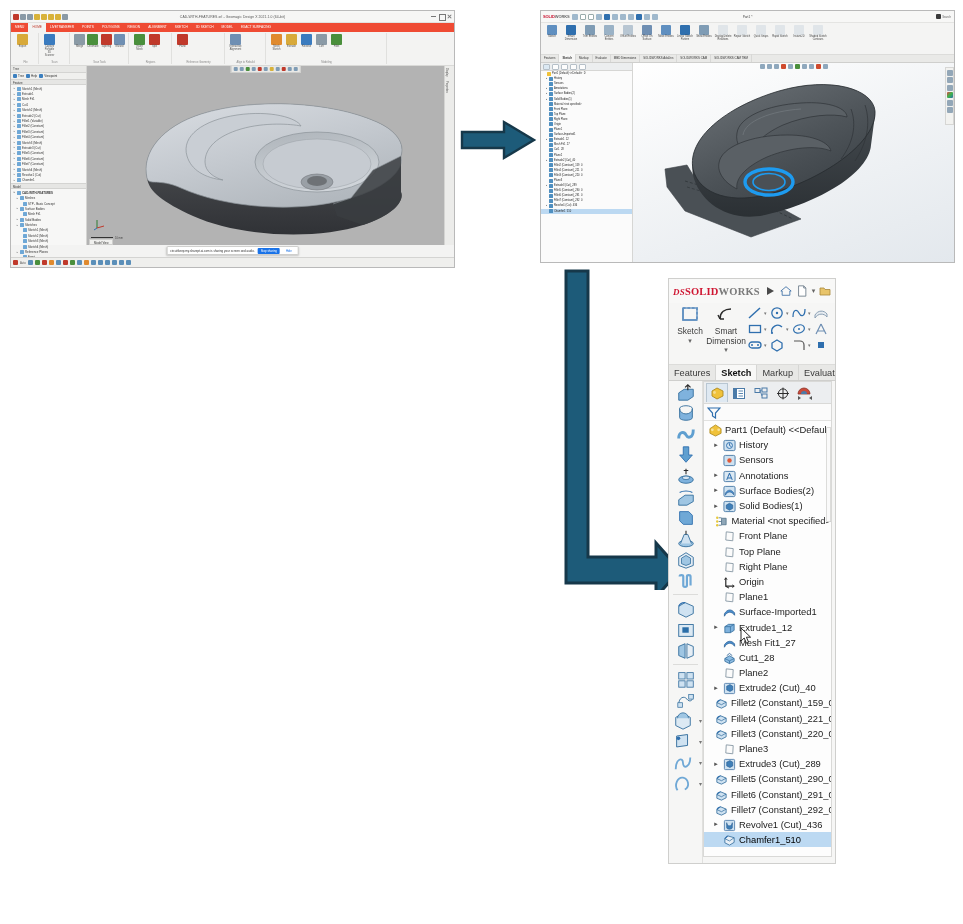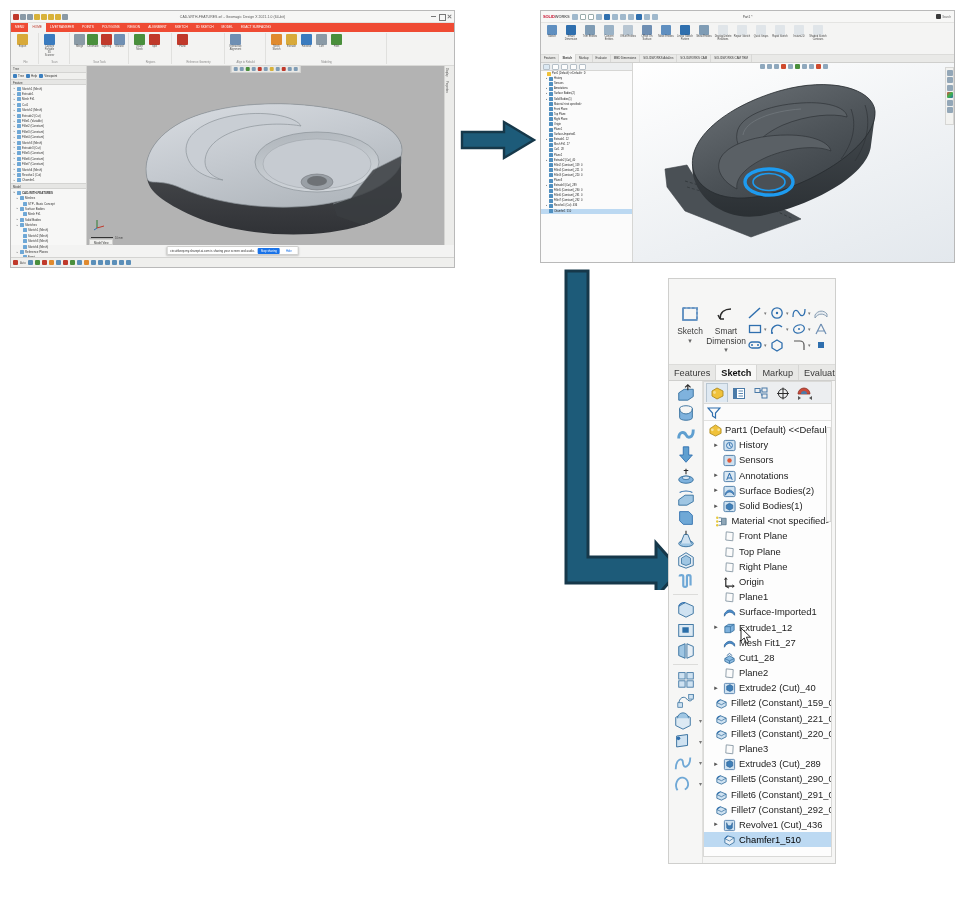--- a/index.html
+++ b/index.html
@@ -938,20 +938,39 @@
       </div>
     </div>
   </div>
 
   <svg id="arrow-elbow" class="arrow-svg" viewBox="0 0 125 325">
     <polygon points="6,6 28,6 28,292 96,292 96,278 120,305 96,332 96,318 6,318" fill="#1d5b79" stroke="#16384a" stroke-width="3" stroke-linejoin="miter"></polygon>
   </svg>
 
   <div class="win" id="win-sw3">
 
+    <div id="sw3-header">
+      <span id="sw3-logo">
+        <span class="ds">DS</span><span>SOLID</span><span class="w">WORKS</span>
+      </span>
+      <svg class="sw3-hic" viewBox="0 0 12 12">
+        <polygon points="3,2 10,6 3,10" fill="#4a4a4a"></polygon>
+      </svg>
+      <svg class="sw3-hic" viewBox="0 0 14 14">
+        <path d="M7,2 L13,7 L11.5,7 L11.5,12 L2.5,12 L2.5,7 L1,7 Z" fill="none" stroke="#3a6ea5" stroke-width="1"></path>
+      </svg>
+      <svg class="sw3-hic" viewBox="0 0 12 14">
+        <path d="M2,1 L8,1 L10.5,3.5 L10.5,13 L2,13 Z" fill="#fff" stroke="#6a7a88" stroke-width="1"></path>
+        <path d="M8,1 L8,3.5 L10.5,3.5" fill="none" stroke="#6a7a88" stroke-width="1"></path>
+      </svg>
+      <span style="font-size:7px;color:#666">▾</span>
+      <svg class="sw3-hic" viewBox="0 0 12 12">
+        <path d="M1,3 L5,3 L6,4.5 L11,4.5 L11,10 L1,10 Z" fill="#e8c46a" stroke="#a8883a" stroke-width=".8"></path>
+      </svg>
+    </div>
 
     <div id="sw3-ribbon">
       <div id="sw3-cmds">
         <div class="sw3-cmd">
           <svg width="24" height="22" viewBox="0 0 24 22">
             <rect x="5" y="3" width="14" height="12" fill="none" stroke="#5f8fc0" stroke-width="1.4" stroke-dasharray="0 0"></rect>
             <rect x="5" y="3" width="14" height="12" fill="none" stroke="#fff" stroke-width="0"></rect>
             <path d="M5,3 L5,15 L19,15" fill="none" stroke="#5f8fc0" stroke-width="1.6"></path>
             <path d="M5,3 L19,3 L19,15" fill="none" stroke="#5f8fc0" stroke-width="1.6" stroke-dasharray="2.5 2"></path>
           </svg>

